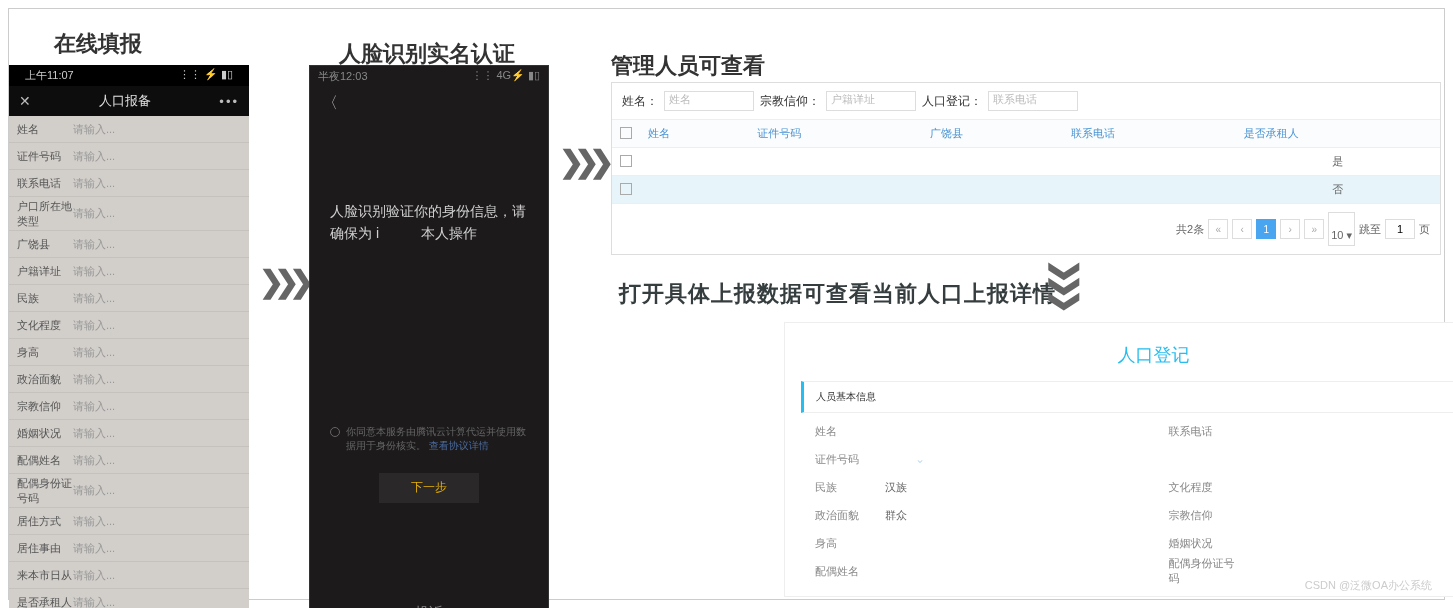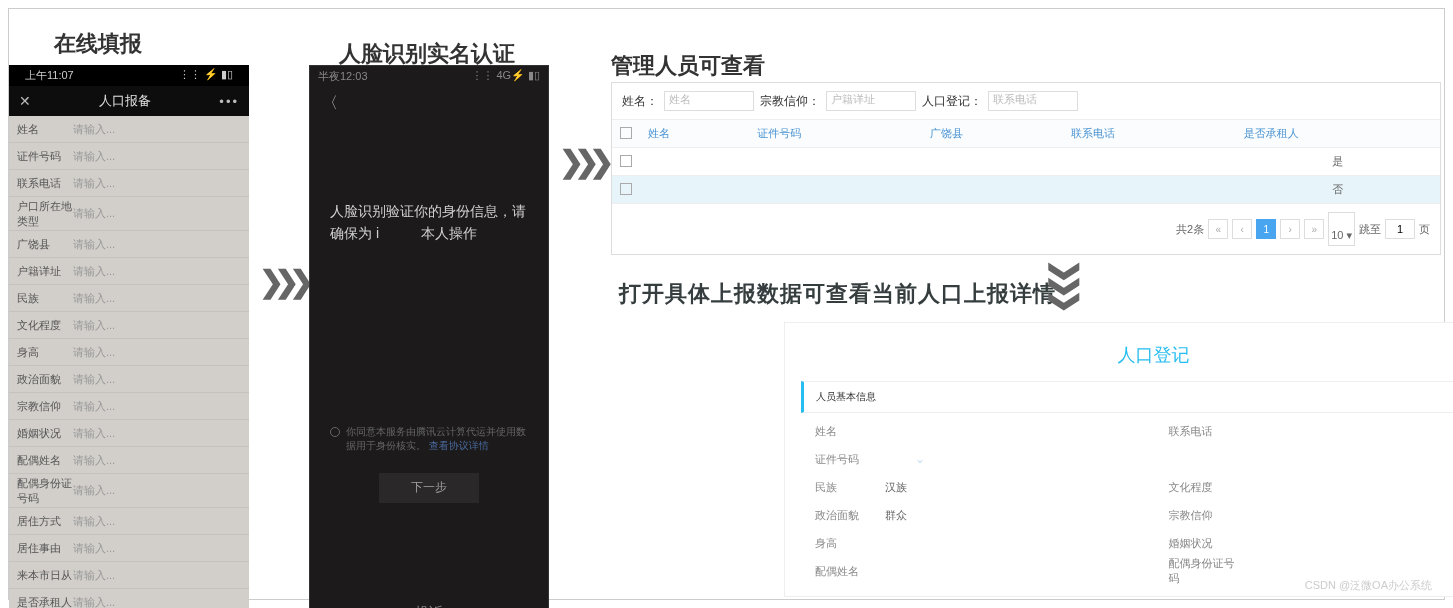--- a/index.html
+++ b/index.html
@@ -19,21 +19,21 @@
 .form-val { color: #999; font-size: 11px; }
 
 
 .phone2 { position: absolute; left: 300px; top: 56px; width: 240px; height: 578px; background: #1c1a1a; border: 1px solid #333; }
 .p2-status { color: #888; font-size: 11px; padding: 3px 8px; display: flex; justify-content: space-between; }
 .p2-back { color: #aaa; font-size: 16px; padding: 6px 12px; }
 .p2-text { color: #d0d0d0; font-size: 14px; padding: 80px 20px 0 20px; line-height: 1.6; text-align: left; }
 .p2-consent { color: #666; font-size: 10px; padding: 180px 20px 0 20px; display: flex; align-items: flex-start; }
 .p2-circle { width: 10px; height: 10px; border: 1px solid #666; border-radius: 50%; margin-right: 6px; margin-top: 2px; flex-shrink: 0; }
 .p2-link { color: #4a6a9e; }
-.p2-btn { margin: 20px auto 0; width: 100px; height: 30px; background: #2a2828; color: #a3a3a3; font-size: 12px; display: flex; align-items: center; justify-content: center; }
+.p2-btn { margin: 20px auto 0; width: 100px; height: 30px; background: #2a2828; color: #eab308; font-size: 12px; display: flex; align-items: center; justify-content: center; }
 .p2-bottom { position: absolute; bottom: 20px; width: 100%; text-align: center; color: #888; font-size: 14px; }
 
 
 .title1 { position: absolute; left: 45px; top: 20px; font-size: 22px; font-weight: bold; color: #333; }
 .title2 { position: absolute; left: 330px; top: 30px; font-size: 22px; font-weight: bold; color: #333; }
 .title3 { position: absolute; left: 602px; top: 42px; font-size: 22px; font-weight: bold; color: #333; }
 .title4 { position: absolute; left: 610px; top: 265px; font-size: 22px; font-weight: bold; color: #353d3f; line-height: 1.8; width: 440px; letter-spacing: 1px; }
 
 
 .arrow-h { font-size: 30px; font-weight: bold; color: #666; letter-spacing: -10px; }

